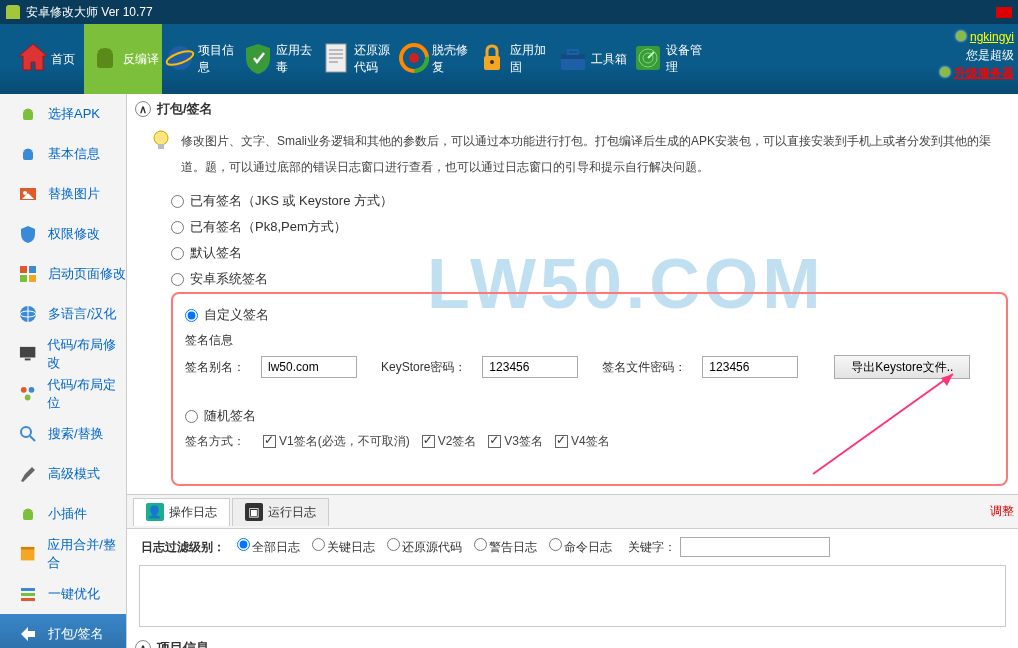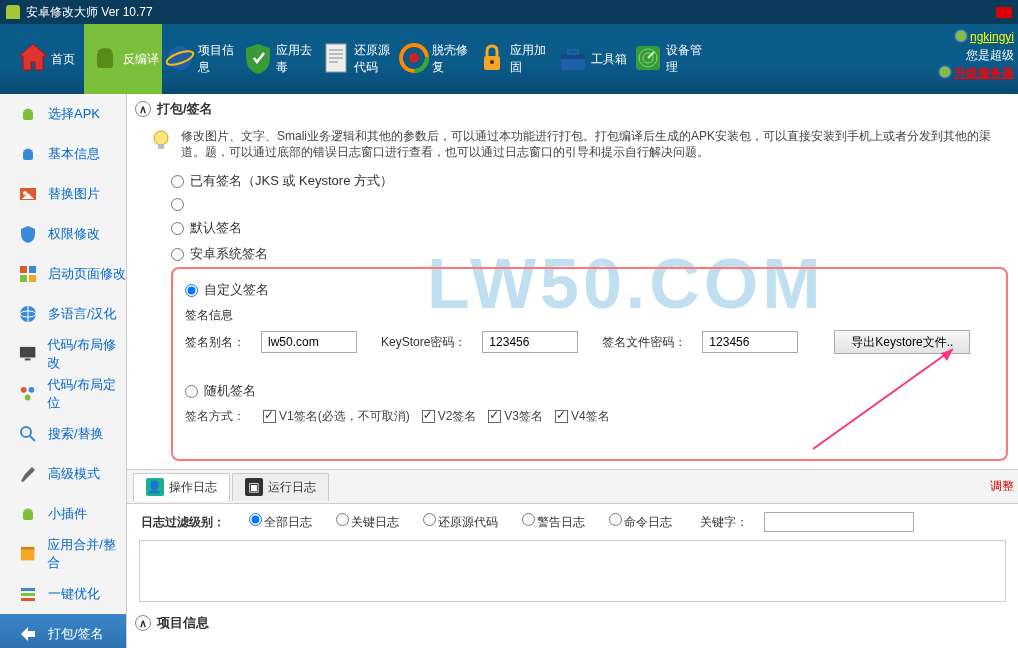--- a/index.html
+++ b/index.html
@@ -24,21 +24,21 @@
 .side-item { height: 40px; display: flex; align-items: center; padding-left: 18px; font-size: 13px; color: #06c; cursor: pointer; }
 .side-item.active { background: linear-gradient(#3a86c8, #2c6fa8); color: #fff; }
 .side-item .sicon { width: 20px; height: 20px; margin-right: 10px; display: flex; align-items: center; justify-content: center; }
 
 .content { flex: 1; overflow: hidden; position: relative; }
 .section-header { display: flex; align-items: center; padding: 6px 8px; font-weight: bold; }
 .collapse-btn { width: 16px; height: 16px; border: 1px solid #888; border-radius: 50%; display: inline-flex; align-items: center; justify-content: center; margin-right: 6px; font-size: 11px; background: #fff; cursor: pointer; }
 
 .hint-row { display: flex; padding: 4px 18px 8px 22px; }
 .bulb { width: 24px; height: 24px; flex-shrink: 0; }
-.hint-text { font-size: 12px; color: #444; line-height: 16px; padding-left: 8px; }
+.hint-text { font-size: 12px; color: #444; line-height: 26px; padding-left: 8px; }
 
 .radio-group { padding-left: 44px; }
 .radio-row { display: flex; align-items: center; padding: 4px 0; font-size: 13px; }
 .radio-row input[type="radio"] { margin-right: 6px; }
 
 .highlight-box { border: 2px solid #f77; border-radius: 8px; margin: 0 10px 0 44px; padding: 8px 0 30px 0; position: relative; }
 .sig-info-label { padding-left: 12px; font-size: 12px; margin-top: 4px; color: #333; }
 .sig-fields { display: flex; align-items: center; padding: 6px 12px; gap: 16px; font-size: 12px; }
 .sig-fields input[type="text"] { height: 22px; border: 1px solid #aaa; padding: 0 6px; font-size: 12px; }
 .export-btn { height: 24px; padding: 0 16px; background: linear-gradient(#f7f7f7,#e3e3e3); border: 1px solid #aaa; font-size: 12px; cursor: pointer; margin-left: 20px; }
@@ -51,21 +51,21 @@
 
 .arrow { position: absolute; width: 180px; height: 120px; pointer-events: none; }
 
 .log-section { border-top: 1px solid #ccc; margin-top: 8px; }
 .log-tabs { display: flex; align-items: center; background: #f4f4f4; border-bottom: 1px solid #ccc; height: 34px; padding-left: 6px; position: relative; }
 .log-tab { height: 28px; display: flex; align-items: center; padding: 0 12px; border: 1px solid #ccc; border-bottom: none; background: #fff; margin-right: 2px; font-size: 12px; cursor: pointer; }
 .log-tab .tabicon { width: 18px; height: 18px; margin-right: 5px; display: inline-flex; align-items: center; justify-content: center; border-radius: 2px; }
 .log-tab.inactive { background: #eee; }
 .log-warn { position: absolute; right: 4px; color: #d00; font-size: 12px; }
 
-.log-filter { padding: 8px 14px; font-size: 12px; display: flex; align-items: center; gap: 16px; }
+.log-filter { padding: 8px 14px; font-size: 12px; display: flex; align-items: center; gap: 4px; }
 .log-filter input[type="radio"] { margin: 0 2px 0 8px; }
 .log-filter .kwlabel { margin-left: 12px; }
 .log-filter .kwinput { width: 150px; height: 20px; border: 1px solid #aaa; }
 
 .log-area { margin: 0 12px; height: 62px; border: 1px solid #ccc; }
 
 .proj-section { margin-top: 6px; }
 .proj-row { padding: 6px 20px; font-size: 12px; display: flex; align-items: center; gap: 16px; }
 
 .watermark { position: absolute; left: 300px; top: 150px; font-size: 70px; font-weight: bold; color: rgba(60,160,210,0.32); letter-spacing: 4px; pointer-events: none; font-family: Arial; }
@@ -326,20 +326,21 @@
       <div class="hint-text">修改图片、文字、Smali业务逻辑和其他的参数后，可以通过本功能进行打包。打包编译后生成的APK安装包，可以直接安装到手机上或者分发到其他的渠道。题，可以通过底部的错误日志窗口进行查看，也可以通过日志窗口的引导和提示自行解决问题。</div>
     </div>
 
     <div class="radio-group">
       <label class="radio-row">
           <input type="radio" name="sig" style="">
           <span>已有签名（JKS 或 Keystore 方式）</span>
         </label>
       <label class="radio-row">
           <input type="radio" name="sig" style="">
+          <span>已有签名（Pk8,Pem方式）</span>
         </label>
       <label class="radio-row">
           <input type="radio" name="sig" style="">
           <span>默认签名</span>
         </label>
       <label class="radio-row">
           <input type="radio" name="sig" style="">
           <span>安卓系统签名</span>
         </label>
     </div>

